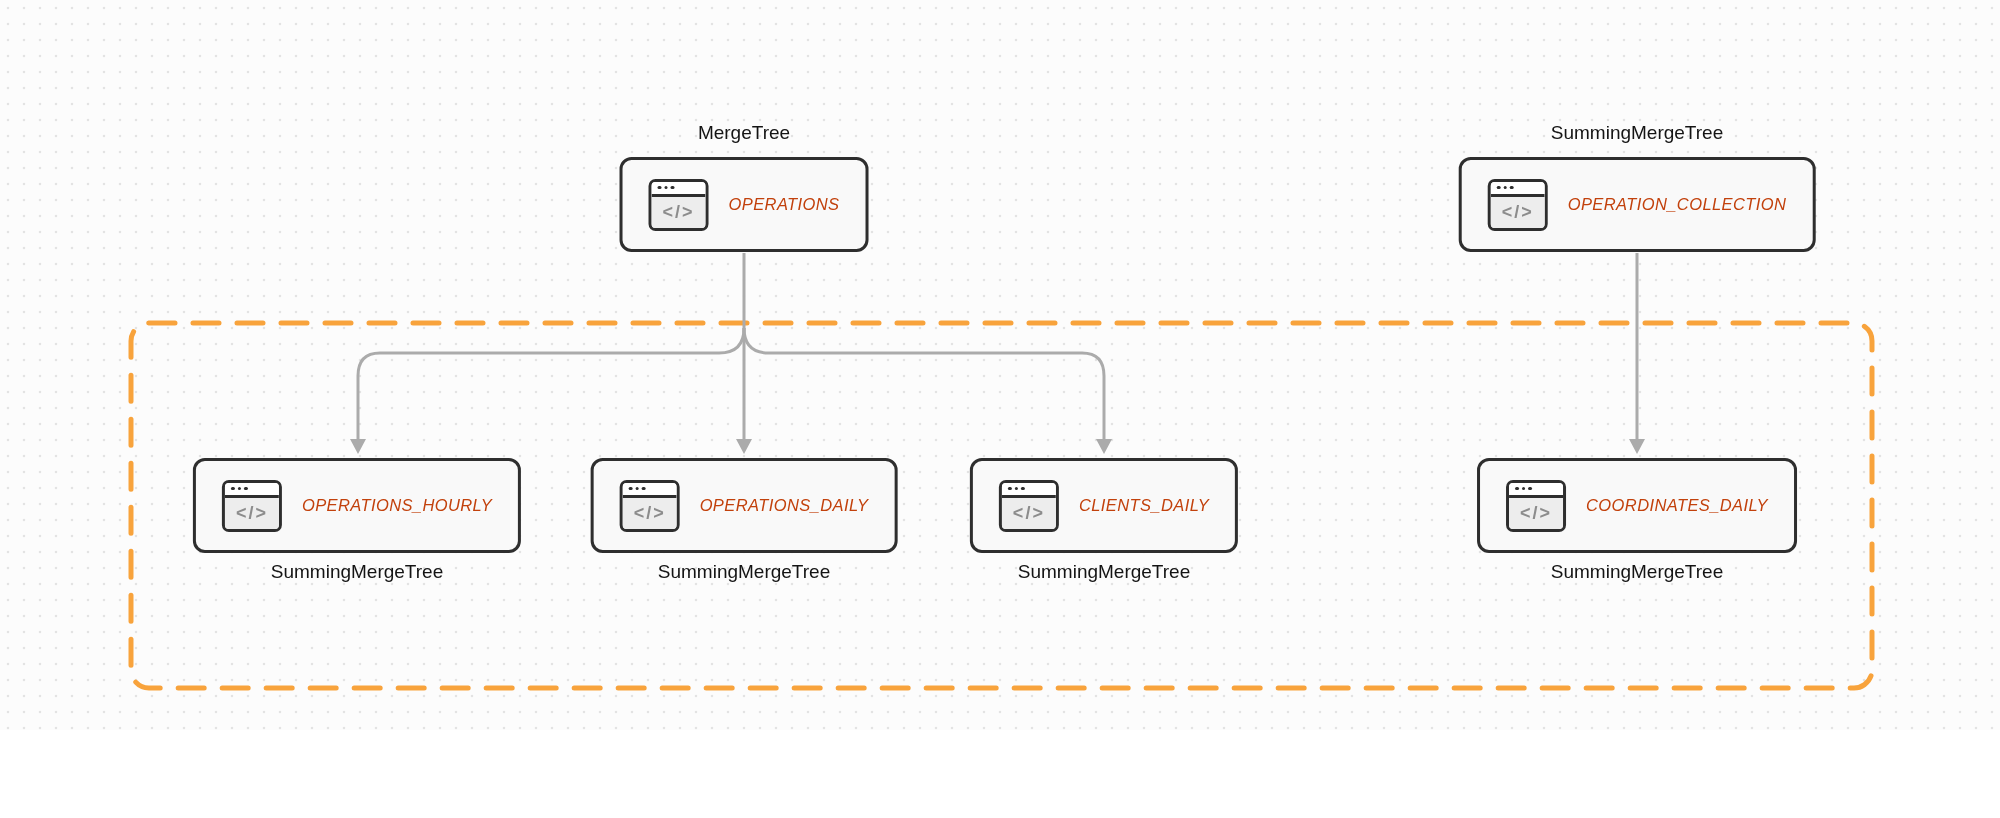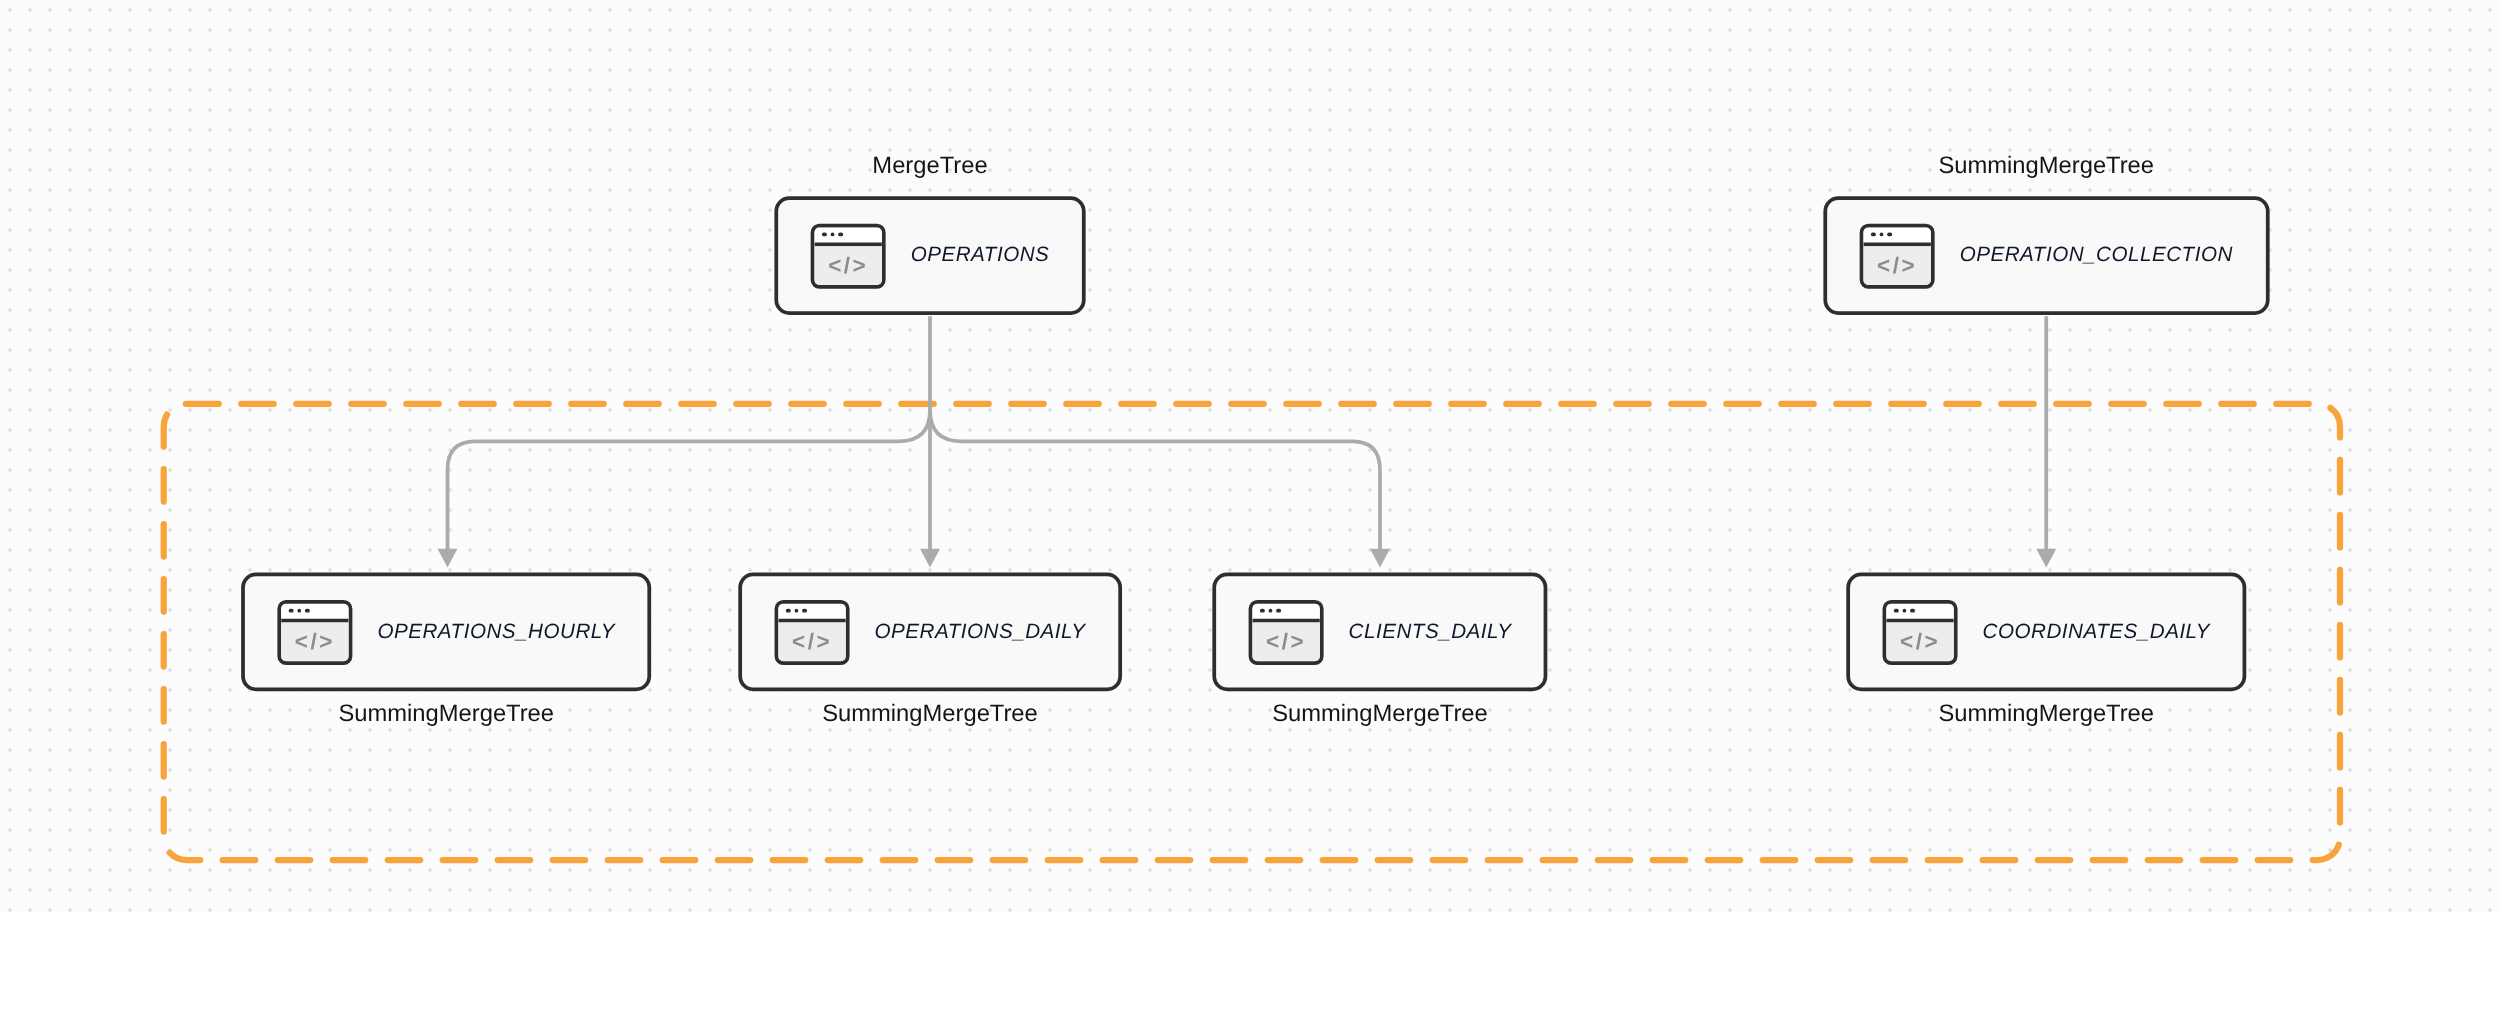--- a/index.html
+++ b/index.html
@@ -36,21 +36,21 @@
     border-radius: 12px;
     box-sizing: border-box;
     white-space: nowrap;
   }
 
   .node-name {
     font-style: italic;
     font-size: 16.5px;
     font-weight: 500;
     letter-spacing: 0.4px;
-    color: #0f172a;
+    color: #c2410c;
   }
 
   
   .code-icon {
     width: 60px;
     height: 52px;
     border: 3px solid #2E2E2E;
     border-radius: 7px;
     box-sizing: border-box;
     background: #FFFFFF;

